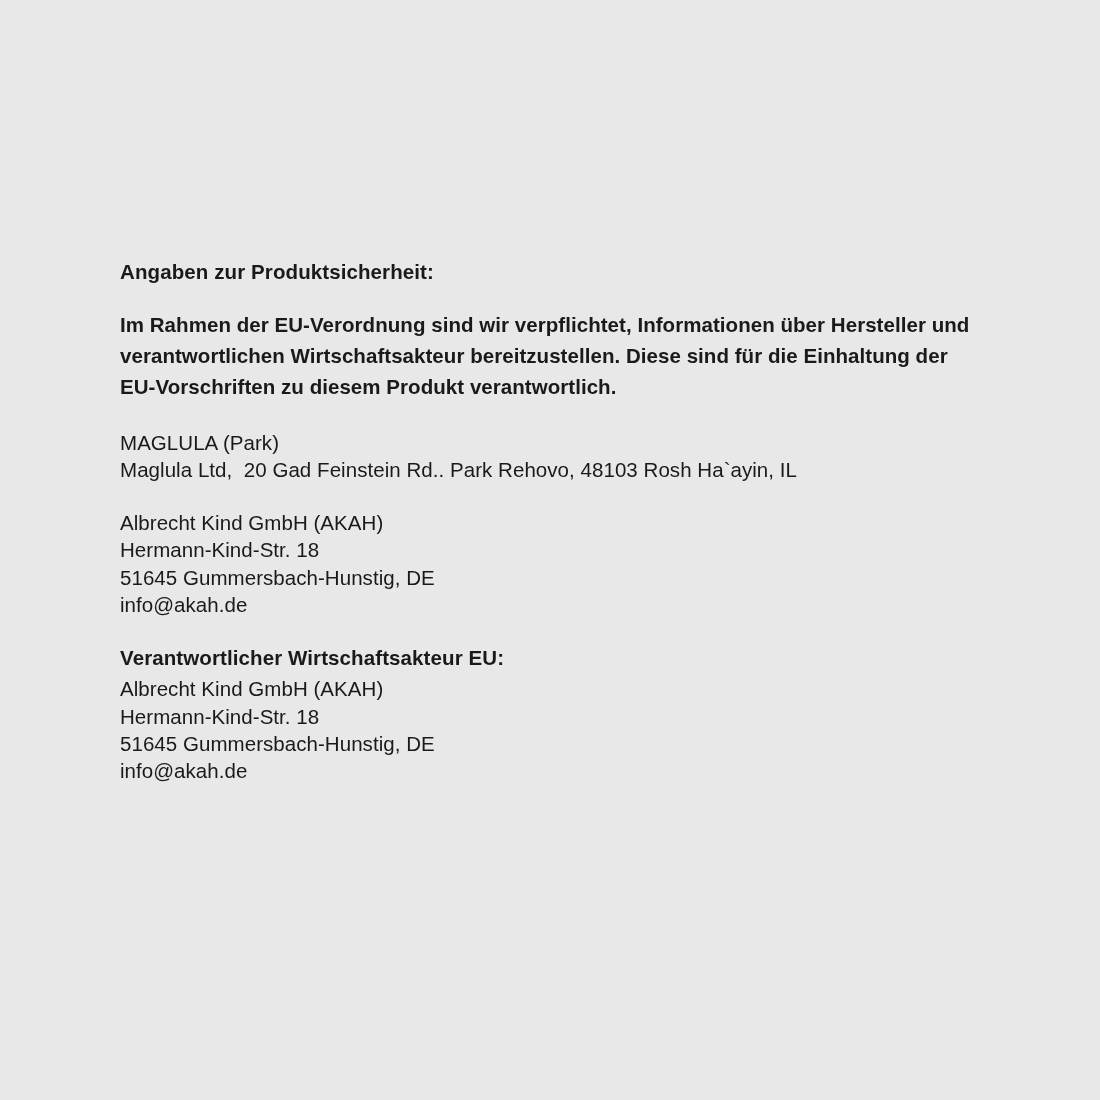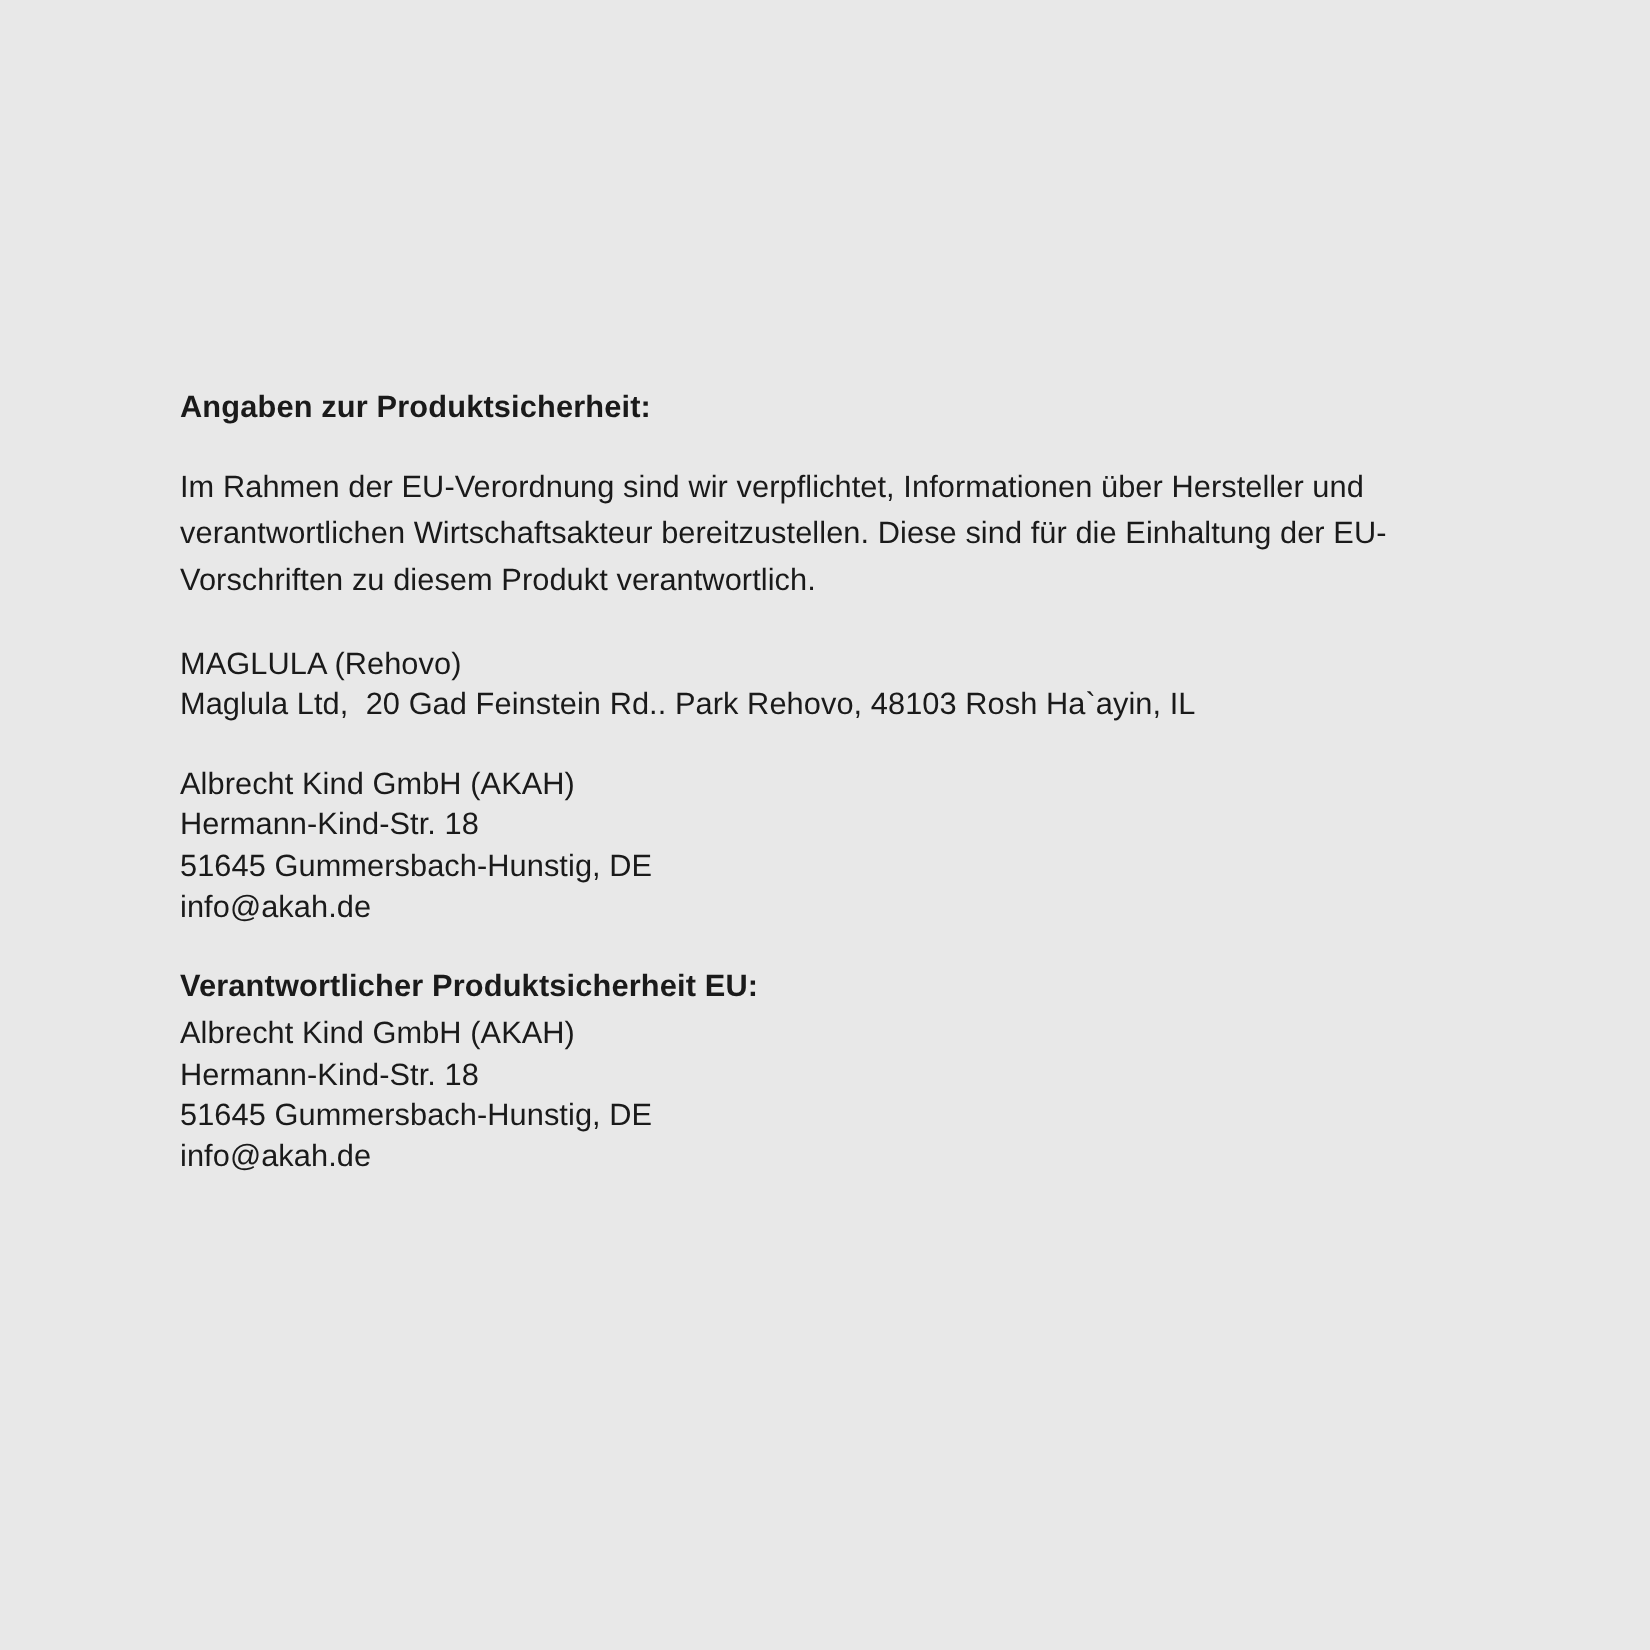--- a/index.html
+++ b/index.html
@@ -34,21 +34,21 @@
   }
   .heading {
     font-size: 20.5px;
     font-weight: bold;
     line-height: 1.38;
     letter-spacing: 0.1px;
     margin: 0 0 2px 0;
   }
   .intro {
     font-size: 20.5px;
-    font-weight: normal;
+    font-weight: bold;
     line-height: 1.5;
     letter-spacing: 0.05px;
     margin: 0;
     max-width: 855px;
   }
   .line {
     font-size: 20.5px;
     font-weight: normal;
     line-height: 1.33;
     letter-spacing: 0.05px;
@@ -67,33 +67,33 @@
 
 <div class="page">
   <div class="content">
 
     <div class="section">
       <p class="heading">Angaben zur Produktsicherheit:</p>
       <p class="intro gap-top-intro">Im Rahmen der EU-Verordnung sind wir verpflichtet, Informationen über Hersteller und verantwortlichen Wirtschaftsakteur bereitzustellen. Diese sind für die Einhaltung der EU-Vorschriften zu diesem Produkt verantwortlich.</p>
     </div>
 
     <div class="section">
-      <p class="line">MAGLULA (Rehovo)</p>
+      <p class="line">MAGLULA (Park)</p>
       <p class="line">Maglula Ltd,  20 Gad Feinstein Rd.. Park Rehovo, 48103 Rosh Ha`ayin, IL</p>
     </div>
 
     <div class="section">
       <p class="line">Albrecht Kind GmbH (AKAH)</p>
       <p class="line">Hermann-Kind-Str. 18</p>
       <p class="line">51645 Gummersbach-Hunstig, DE</p>
       <p class="line">info@akah.de</p>
     </div>
 
     <div class="section">
-      <p class="heading block-heading">Verantwortlicher Produktsicherheit EU:</p>
+      <p class="heading block-heading">Verantwortlicher Wirtschaftsakteur EU:</p>
       <p class="line">Albrecht Kind GmbH (AKAH)</p>
       <p class="line">Hermann-Kind-Str. 18</p>
       <p class="line">51645 Gummersbach-Hunstig, DE</p>
       <p class="line">info@akah.de</p>
     </div>
 
   </div>
 </div>
 
 </body></html>

